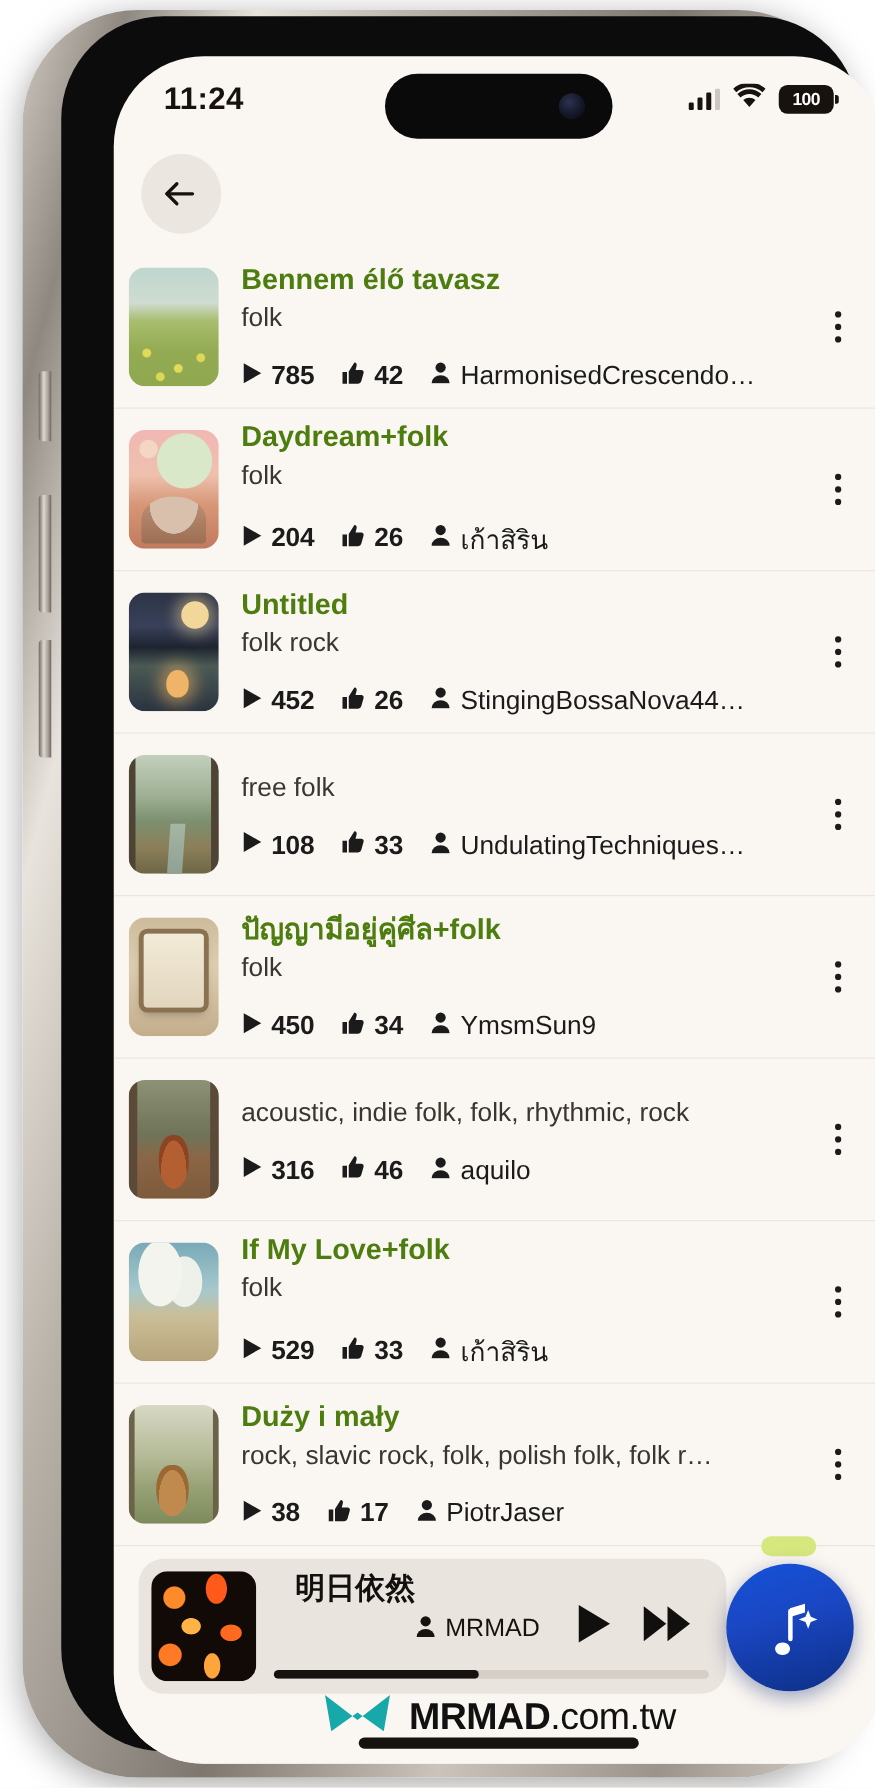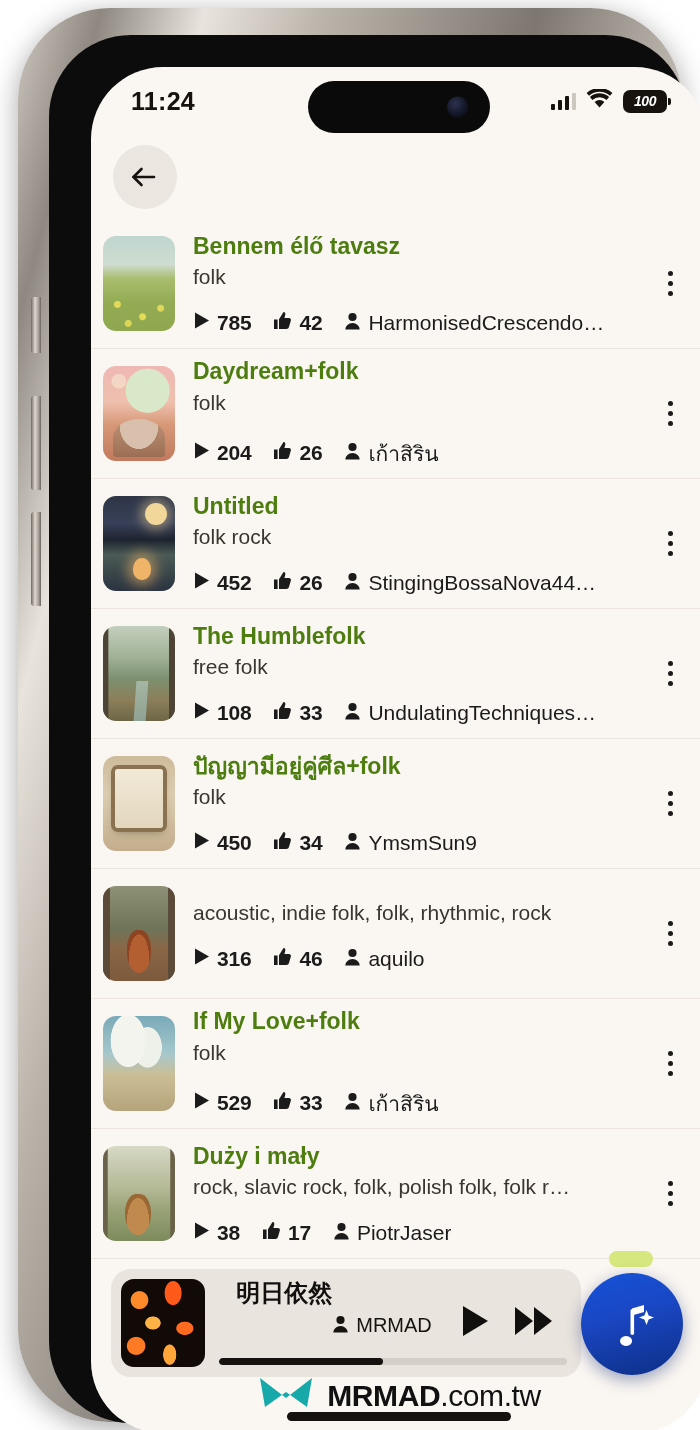--- a/index.html
+++ b/index.html
@@ -12,21 +12,21 @@
   }
 
   
   #device-frame{
     position:absolute; left:18px; top:8px; width:664px; height:1414px;
     border-radius:92px;
     background:linear-gradient(105deg,#cfc9c2 0%,#8e8880 8%,#e8e3dc 18%,#b9b2a9 30%,#7d7770 50%,#cac4bc 68%,#9a948c 85%,#d8d2ca 100%);
     box-shadow:0 6px 28px rgba(0,0,0,.35);
   }
   #device-bezel{
-    position:absolute; left:31px; top:27px; width:638px; height:1388px;
+    position:absolute; left:31px; top:5px; width:638px; height:1388px;
     border-radius:82px; background:#0c0c0d;padding-left:20px;
   }
   #device-screen{
     position:absolute; left:42px; top:32px; width:616px; height:1366px;
     border-radius:72px; background:#faf6f1; overflow:hidden;
   }
 
   
   .side-btn{ position:absolute; background:linear-gradient(90deg,#6e6861,#ded8d0 40%,#a8a199 75%,#6b655e); border-radius:3px 0 0 3px; }
   #action-button{ left:13px; top:289px; width:10px; height:56px; }
@@ -53,21 +53,21 @@
     background:radial-gradient(circle at 40% 35%,#2c3350 0%,#141728 55%,#08080c 100%);
   }
   .sig-bars{ display:flex; align-items:flex-end; gap:2.5px; height:17px; }
   .sig-bars i{ display:block; width:4.5px; background:#17120e; border-radius:1px; }
   .sig-bars i:nth-child(1){ height:6px; }
   .sig-bars i:nth-child(2){ height:10px; }
   .sig-bars i:nth-child(3){ height:14px; }
   .sig-bars i:nth-child(4){ height:17px; background:#cdc7bf; }
   #battery-icon{
     position:relative; width:44px; height:23px; border-radius:7px; background:#17120e;
-    display:flex; align-items:center; justify-content:center;font-style:italic;
+    display:flex; align-items:center; justify-content:center;
   }
   #battery-icon span{ color:#fff; font-size:14px; font-weight:bold; letter-spacing:-.4px; }
   #battery-icon::after{ content:""; position:absolute; right:-4px; top:8px; width:3px; height:7px;
     background:#17120e; border-radius:0 2px 2px 0; }
 
   
   #back-button{
     position:absolute; left:22px; top:78px; width:64px; height:64px;
     border-radius:50%; background:#ebe6e0; display:flex; align-items:center; justify-content:center;
     z-index:5; cursor:pointer;
@@ -348,21 +348,20 @@
               <i></i>
               <i></i>
               <i></i>
             </div>
           </div>
           <div class="song-row">
             <div class="thumb">
               <div class="art art-forest"></div>
             </div>
             <div class="song-info">
-              <div class="song-title">The Humblefolk</div>
               <div class="song-genre">free folk</div>
               <div class="song-stats">
                 <span><svg width="17" height="19" viewBox="0 0 17 19">
                     <path d="M2 1.5 L16 9.5 L2 17.5 Z" fill="#1b1b1b"></path>
                   </svg></span>
                 <span class="val">108</span>
                 <span class="gap"></span>
                 <span><svg width="19" height="19" viewBox="0 0 19 19">
                     <path d="M1 8.5 h3.6 V18 H1 Z M6 8.2 L10.5 1 q2.6 .2 1.6 3.4 L11.4 7 h4.8 q2.4 .5 1.5 3 l-1.7 6 q-.5 1.9 -2.6 2 H6 Z" fill="#1b1b1b"></path>
                   </svg></span>

